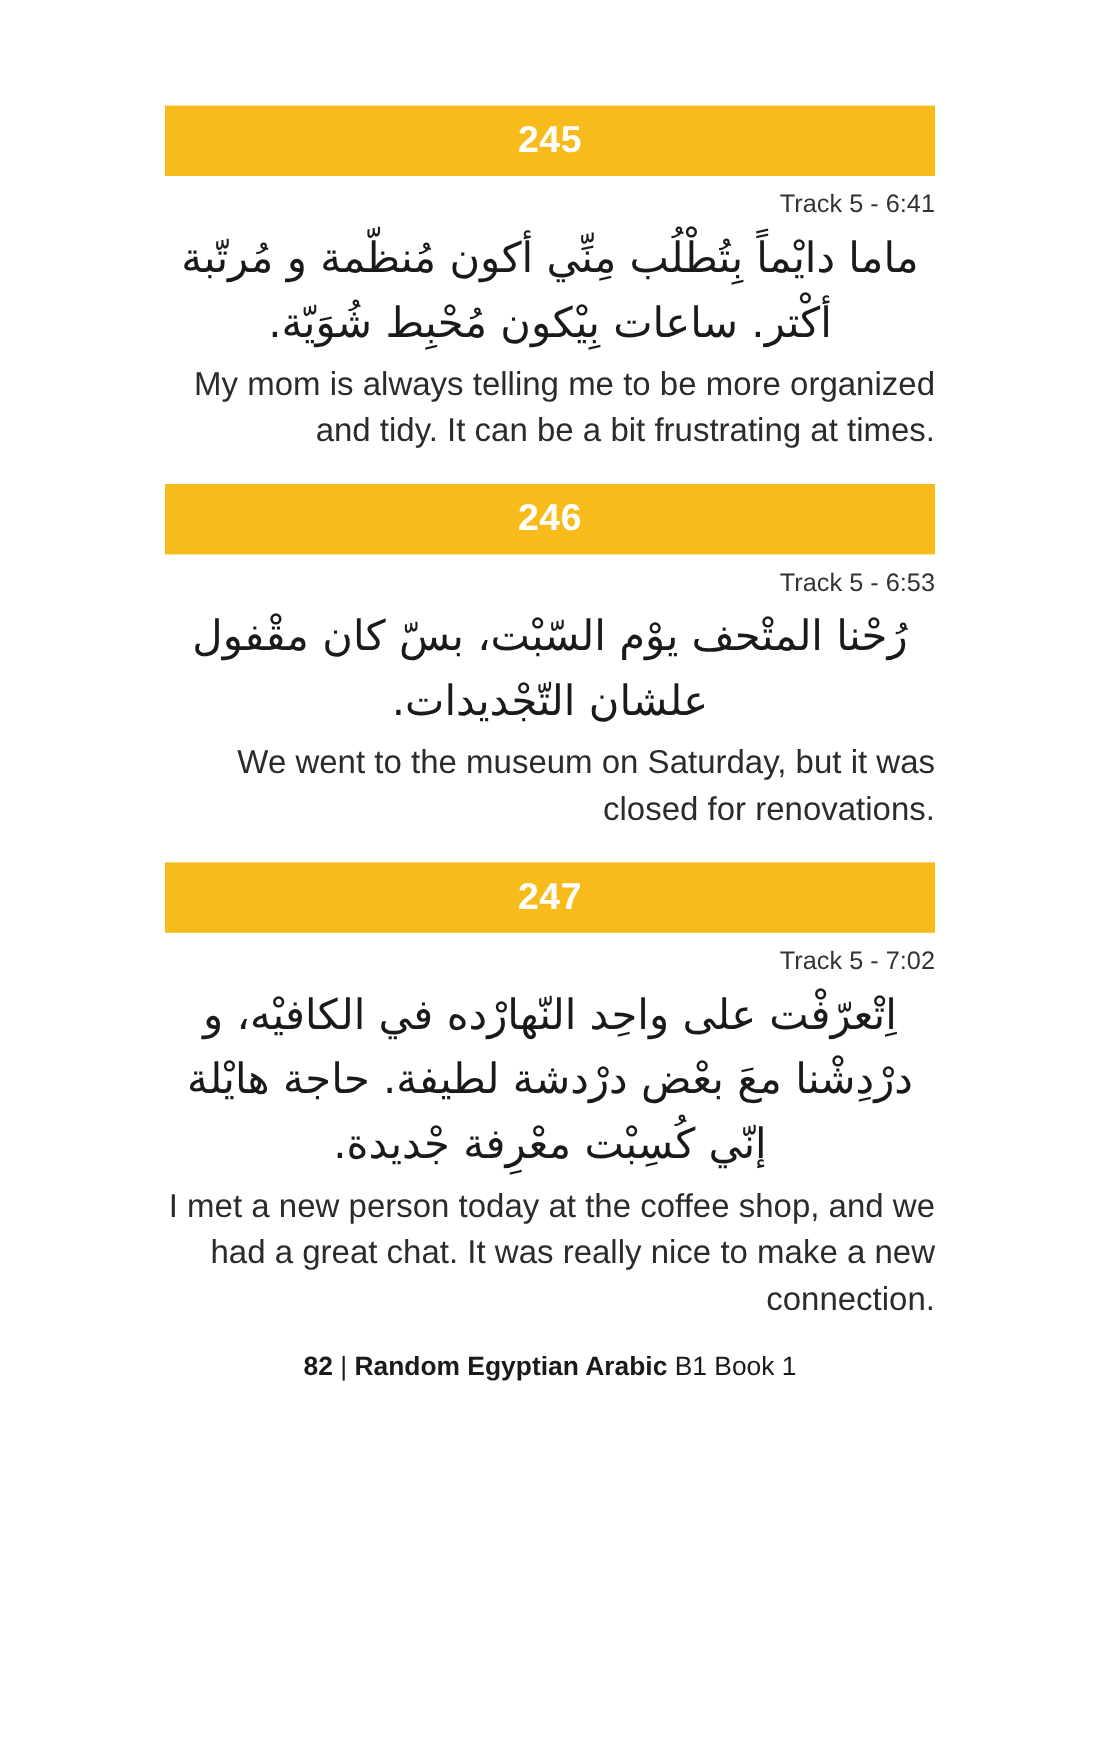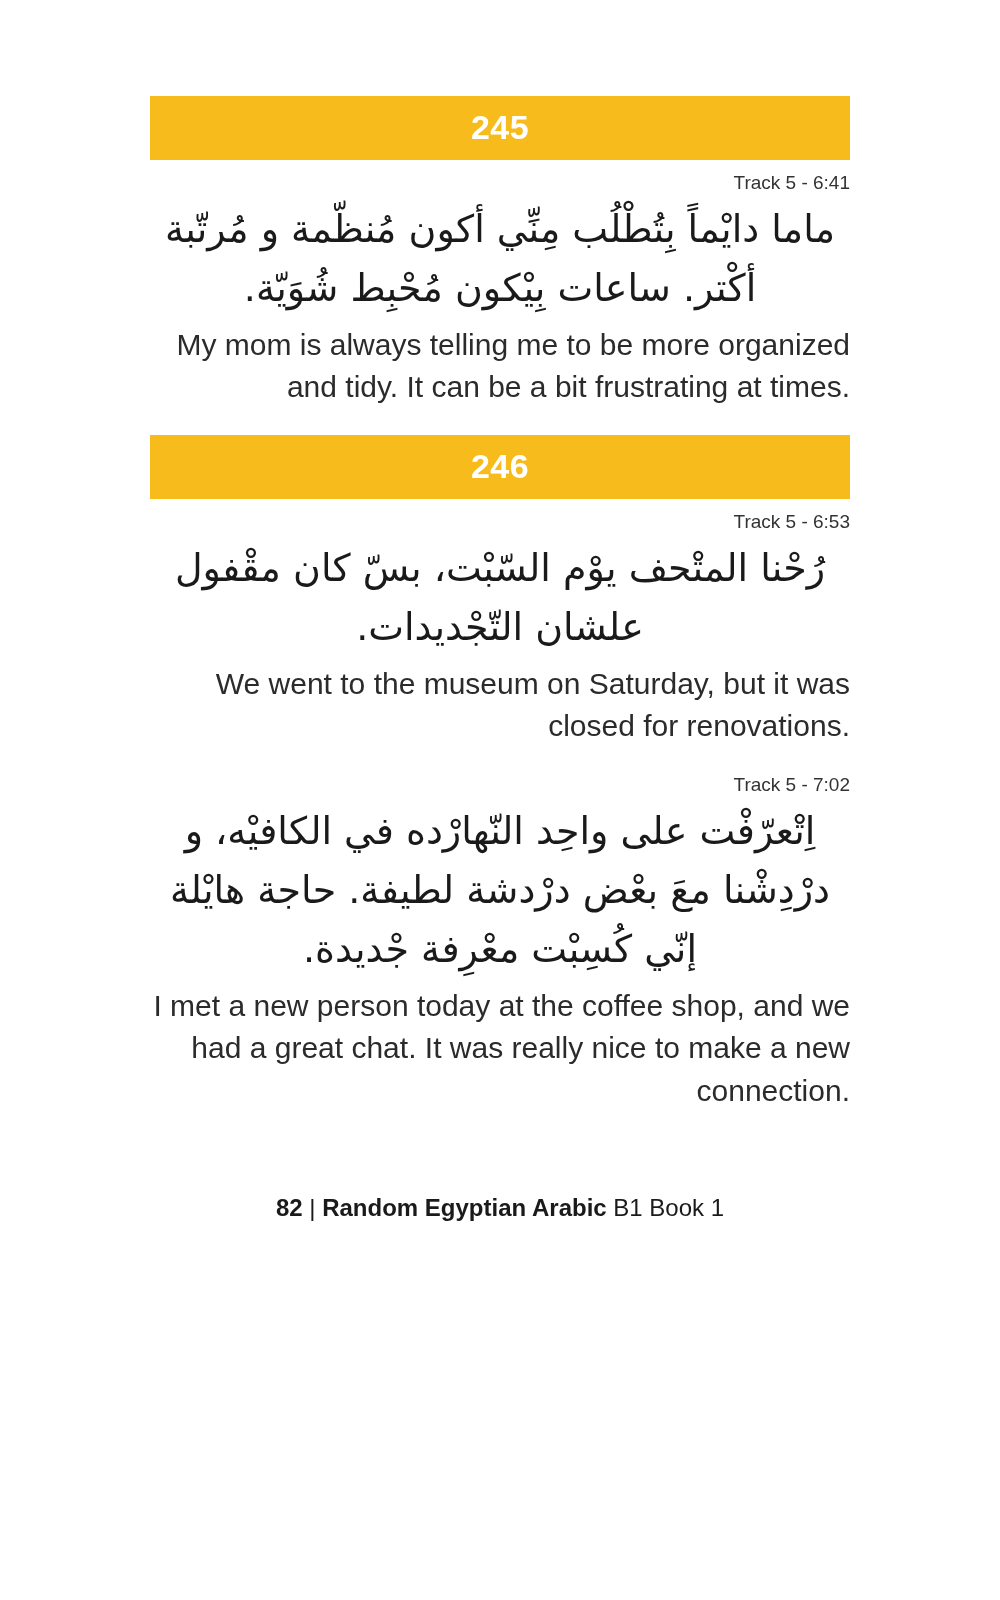--- a/index.html
+++ b/index.html
@@ -36,21 +36,21 @@
     color: #ffffff;
     text-align: center;
     font-size: 34px;
     font-weight: bold;
     letter-spacing: 0.5px;
     padding: 14px 0 16px 0;
     line-height: 1.0;
   }
   .track {
     text-align: right;
-    font-size: 19px;
+    font-size: 23px;
     color: #333333;
     margin-top: 12px;
     margin-bottom: 6px;
     font-weight: 400;
   }
   .arabic {
     direction: rtl;
     text-align: center;
     font-size: 38px;
     font-weight: normal;
@@ -104,20 +104,21 @@
     </div>
 
     <div class="entry">
       <div class="number-bar">246</div>
       <div class="track">Track 5 - 6:53</div>
       <div class="arabic">رُحْنا المتْحف يوْم السّبْت، بسّ كان مقْفول علشان التّجْديدات.</div>
       <div class="english">We went to the museum on Saturday, but it was closed for renovations.</div>
     </div>
 
     <div class="entry">
+      <div class="number-bar">247</div>
       <div class="track">Track 5 - 7:02</div>
       <div class="arabic">اِتْعرّفْت على واحِد النّهارْده في الكافيْه، و درْدِشْنا معَ بعْض درْدشة لطيفة. حاجة هايْلة إنّي كُسِبْت معْرِفة جْديدة.</div>
       <div class="english">I met a new person today at the coffee shop, and we had a great chat. It was really nice to make a new connection.</div>
     </div>
 
   </div>
 
   <div class="footer">
     <span class="pg">82</span><span class="sep"> | </span><span class="title">Random Egyptian Arabic</span><span class="level"> B1 Book 1</span>
   </div>

